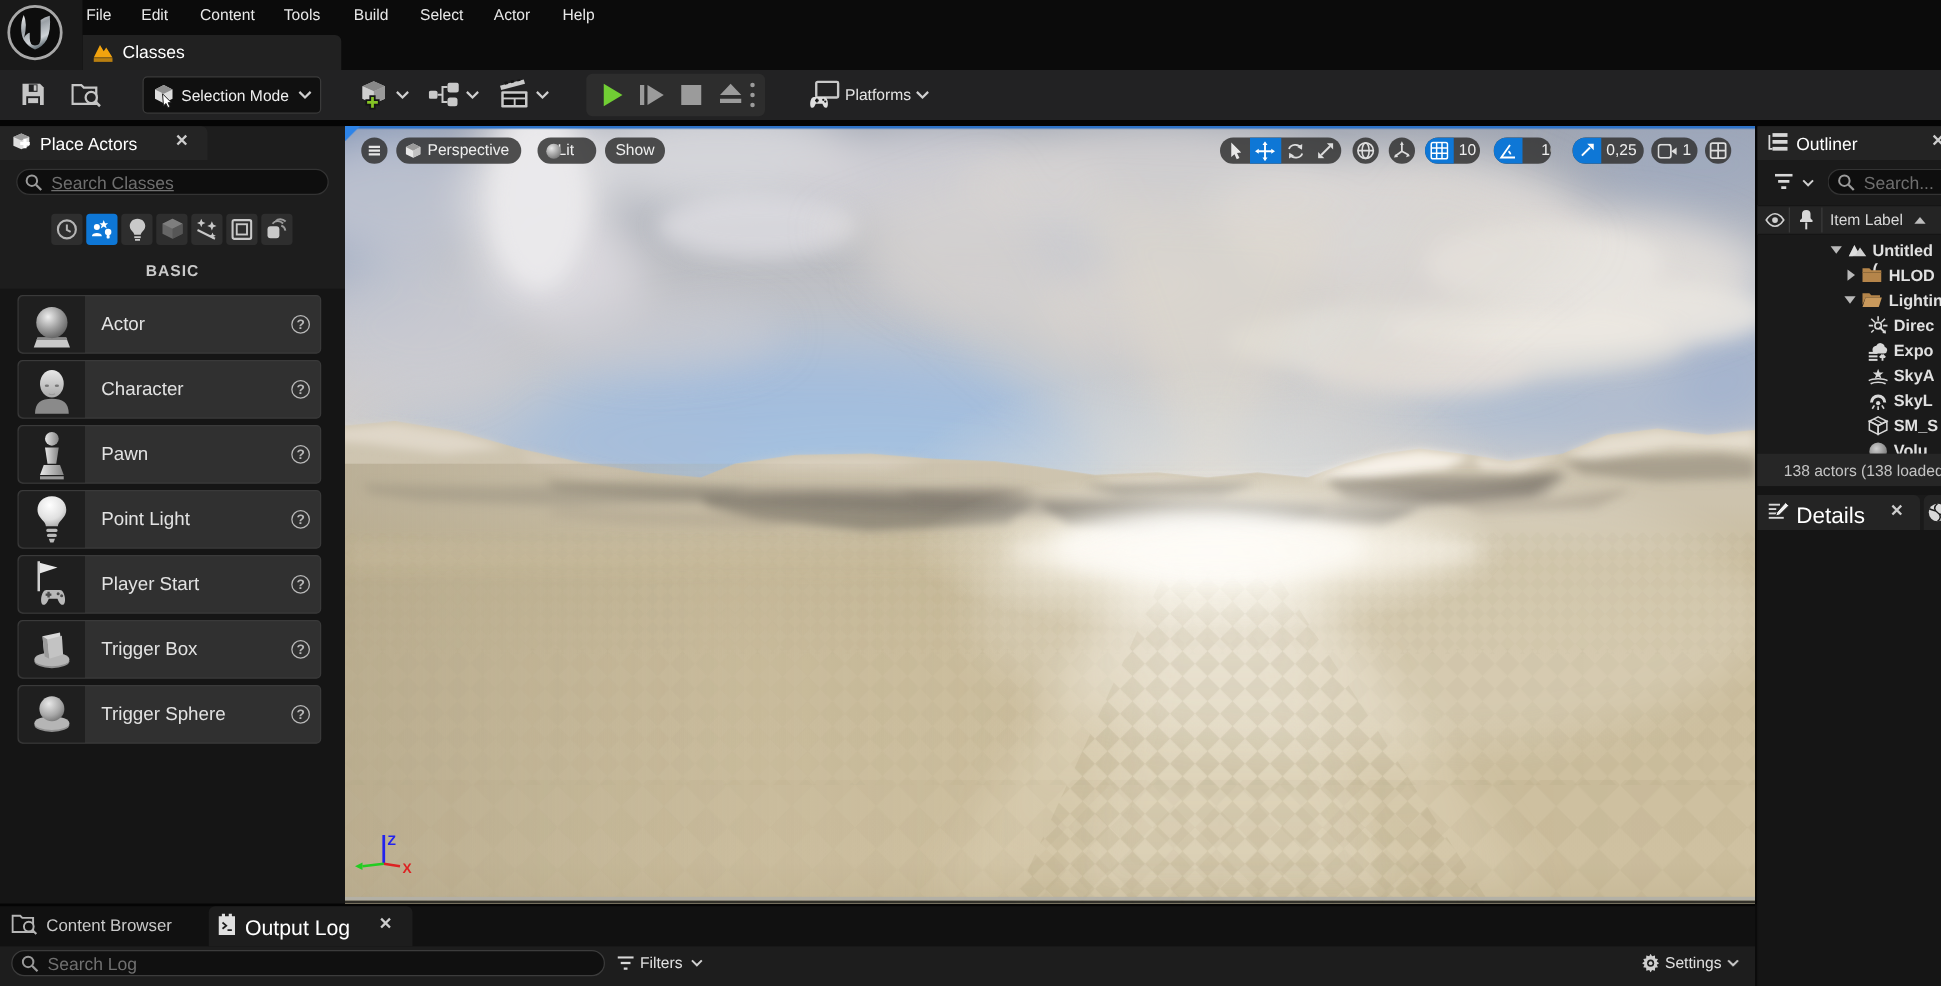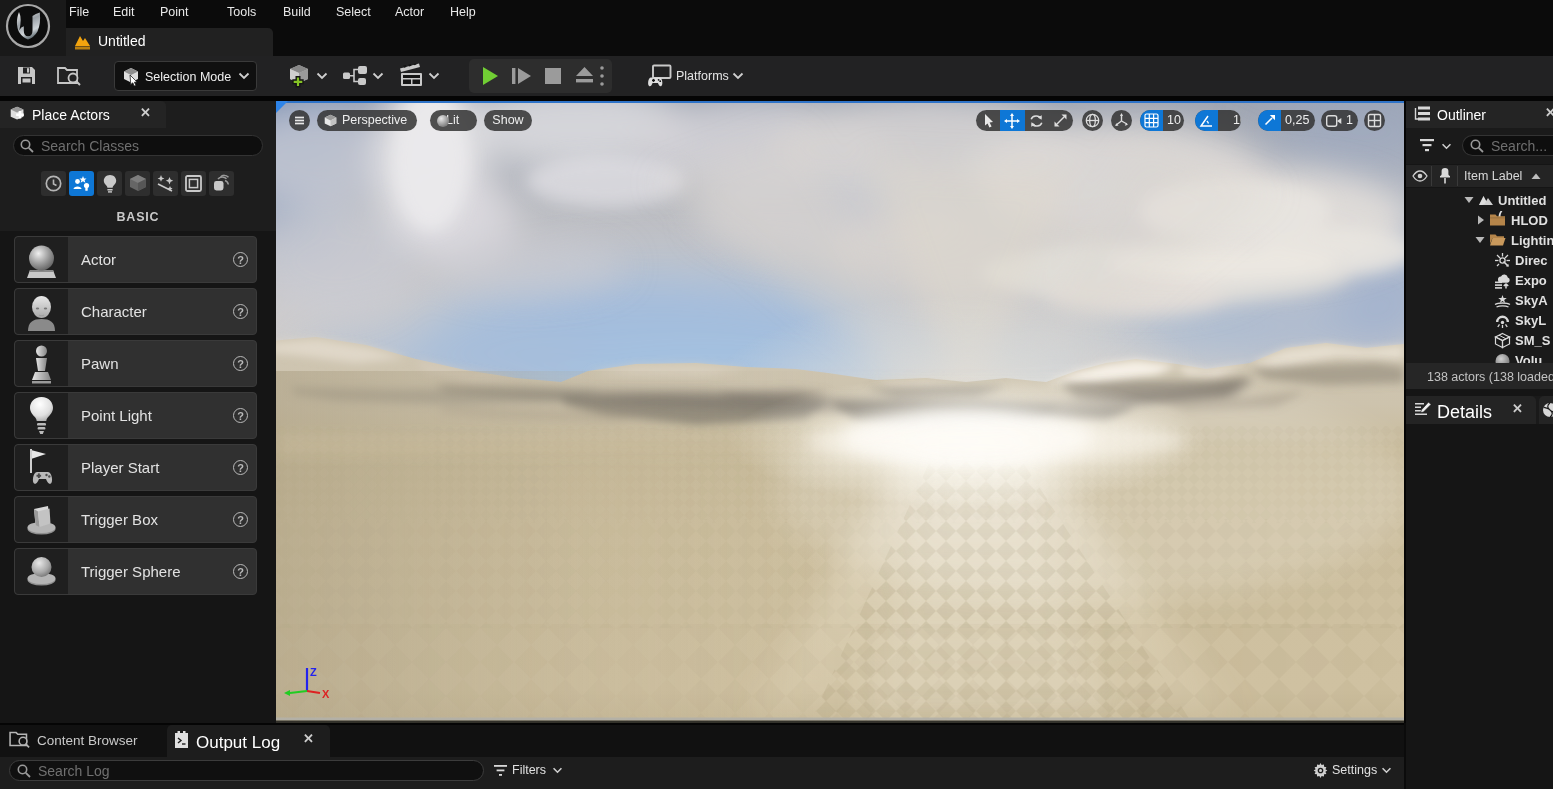--- a/index.html
+++ b/index.html
@@ -29,34 +29,34 @@
           <stop offset="0" stop-color="#cfc6b3"></stop>
           <stop offset="0.6" stop-color="#cdc3ad"></stop>
           <stop offset="1" stop-color="#c9bc9d"></stop>
         </linearGradient>
       </defs>
     <circle cx="23" cy="23" r="21" fill="#0d0d0d" stroke="#a8a8a8" stroke-width="2.2"></circle>
     <path d="M14,9 C11,16 11.5,24 14,29 Q17.5,34.5 23,36.5 Q29,34.5 32.5,28.5 Q36,20.5 34.8,9.5 Q30.5,10.5 27.5,13 L27.5,27.5 Q27.5,33.3 23,33.3 Q18.8,33.3 18.8,27.5 L18.8,23.2 Q16,23.8 14.3,27.2 Q17.2,15.5 14,9 Z" fill="url(#ulogo)"></path>
   </svg>
   <div class="abs txt" style="left:69px;top:5px;">File</div>
   <div class="abs txt" style="left:113px;top:5px;">Edit</div>
-  <div class="abs txt" style="left:160px;top:5px;">Point</div>
+  <div class="abs txt" style="left:160px;top:5px;">Content</div>
   <div class="abs txt" style="left:227px;top:5px;">Tools</div>
   <div class="abs txt" style="left:283px;top:5px;">Build</div>
   <div class="abs txt" style="left:336px;top:5px;">Select</div>
   <div class="abs txt" style="left:395px;top:5px;">Actor</div>
   <div class="abs txt" style="left:450px;top:5px;">Help</div>
 
   <div class="abs" style="left:66px;top:28px;width:1487px;height:28px;background:#0b0b0b;"></div>
   <div class="abs" style="left:66px;top:28px;width:207px;height:28px;background:#212121;border-top-right-radius:5px;"></div>
   <svg class="abs" style="left:74px;top:32px;" width="18" height="19" viewBox="0 0 18 19">
     <path d="M1 14 L6 4 L9 9 L11 6 L16 14 Z" fill="#f2a30e"></path>
     <rect x="1" y="14.5" width="15" height="3" fill="#b97f10"></rect>
   </svg>
-  <div class="abs" style="left:98px;top:33px;color:#fff;font-size:14px;">Untitled</div>
+  <div class="abs" style="left:98px;top:33px;color:#fff;font-size:14px;">Classes</div>
 
   <div class="abs" style="left:0;top:56px;width:1553px;height:40px;background:#222223;"></div>
 
   <svg class="abs" style="left:16px;top:65px;" width="21" height="21" viewBox="0 0 21 21">
     <path d="M2 2 H16 L19 5 V19 H2 Z" fill="#c6c6c6"></path>
     <rect x="7" y="2.5" width="7" height="6" fill="#222223"></rect>
     <rect x="11" y="3.2" width="2.2" height="4.4" fill="#c6c6c6"></rect>
     <rect x="5" y="12" width="11" height="7" fill="#222223"></rect>
     <rect x="6.5" y="13.5" width="8" height="4" fill="#c6c6c6"></rect>
   </svg>
@@ -164,21 +164,21 @@
     <path d="M13 14 h4 v-4 h4 v4 h4 v4 h-4 v4 h-4 v-4 h-4 Z" transform="translate(-3,-2) scale(0.9)" fill="#fff"></path>
   </svg>
   <div class="abs txt" style="left:32px;top:107px;font-size:14px;color:#fff;">Place Actors</div>
   <div class="abs" style="left:140px;top:105px;color:#cdcdcd;font-size:13px;font-weight:bold;">✕</div>
 
   <div class="abs" style="left:13px;top:135px;width:250px;height:21px;background:#0e0e0e;border:1px solid #333;border-radius:11px;"></div>
   <svg class="abs" style="left:20px;top:139px;" width="14" height="14" viewBox="0 0 14 14">
     <circle cx="5.5" cy="5.5" r="4.2" fill="none" stroke="#9a9a9a" stroke-width="1.6"></circle>
       <line x1="8.8" y1="8.8" x2="13" y2="13" stroke="#9a9a9a" stroke-width="1.8"></line>
   </svg>
-  <div class="abs" style="left:41px;top:138px;color:#6f6f6f;font-size:14px;">Search Classes</div>
+  <div class="abs" style="left:41px;top:138px;color:#6f6f6f;font-size:14px;text-decoration:underline;">Search Classes</div>
 
   <div class="abs" style="left:41px;top:171px;width:25px;height:25px;background:#2e2e2e;border-radius:3px;"></div>
   <div class="abs" style="left:69px;top:171px;width:25px;height:25px;background:#0e77d6;border-radius:3px;"></div>
   <div class="abs" style="left:97px;top:171px;width:25px;height:25px;background:#2e2e2e;border-radius:3px;"></div>
   <div class="abs" style="left:125px;top:171px;width:25px;height:25px;background:#2e2e2e;border-radius:3px;"></div>
   <div class="abs" style="left:153px;top:171px;width:25px;height:25px;background:#2e2e2e;border-radius:3px;"></div>
   <div class="abs" style="left:181px;top:171px;width:25px;height:25px;background:#2e2e2e;border-radius:3px;"></div>
   <div class="abs" style="left:209px;top:171px;width:25px;height:25px;background:#2e2e2e;border-radius:3px;"></div>
 
   <svg class="abs" style="left:45px;top:175px;" width="17" height="17" viewBox="0 0 17 17">

